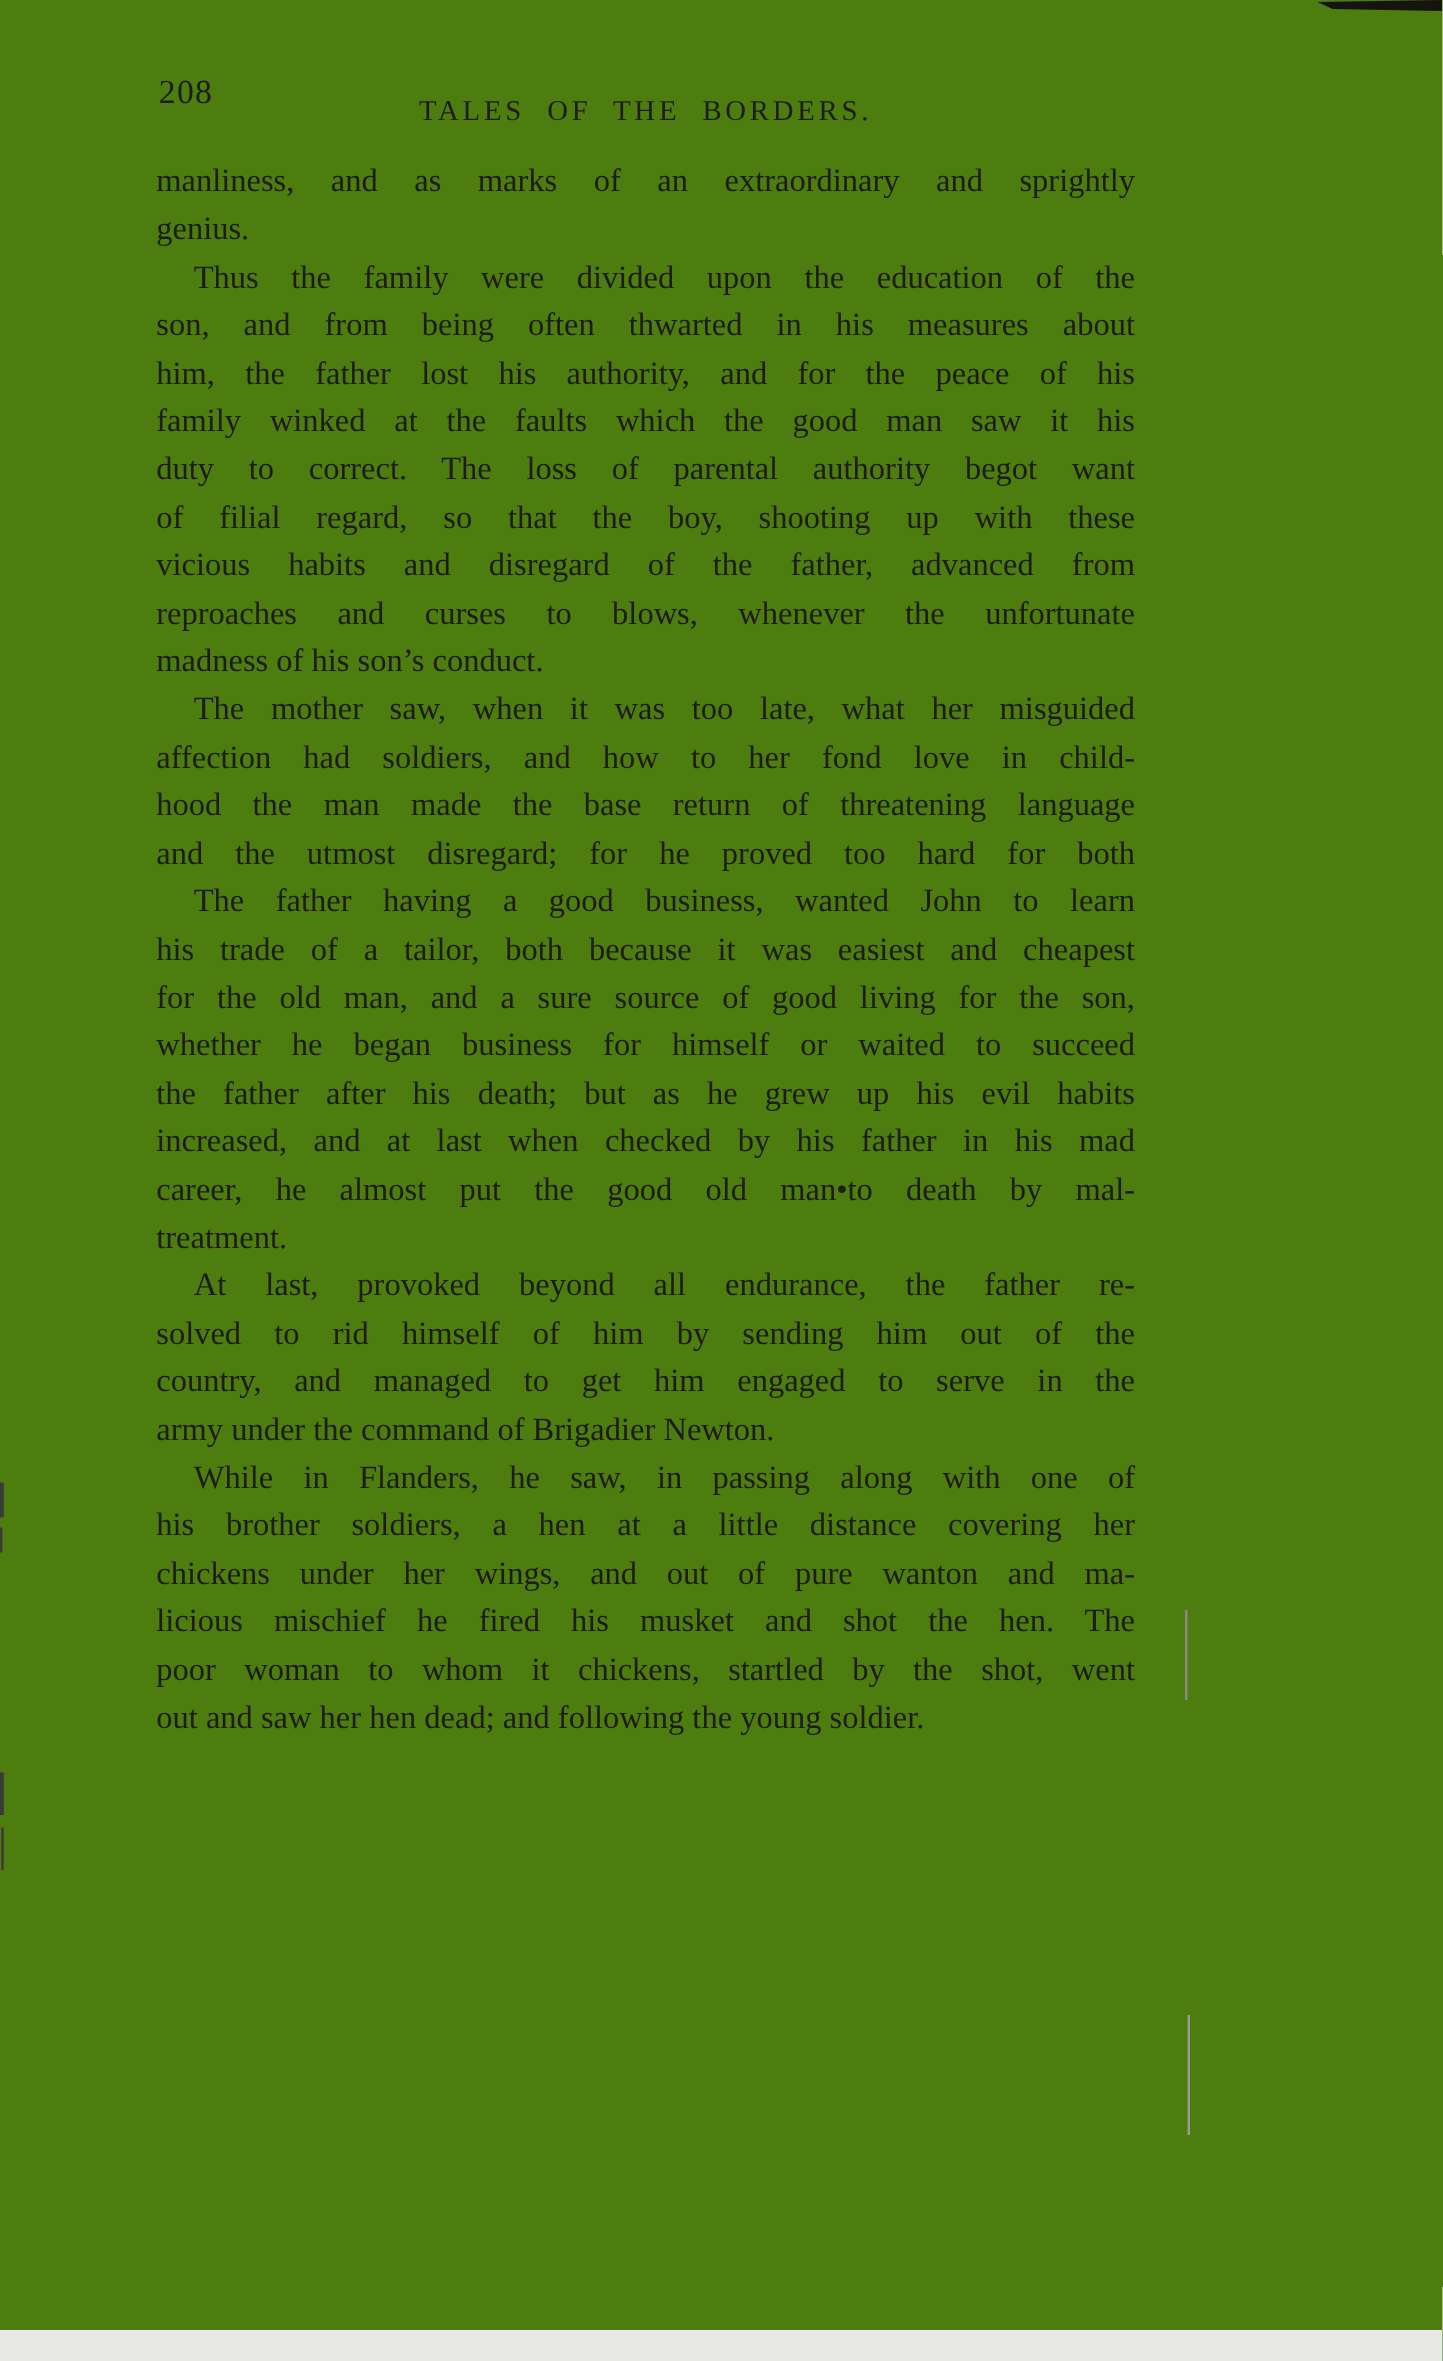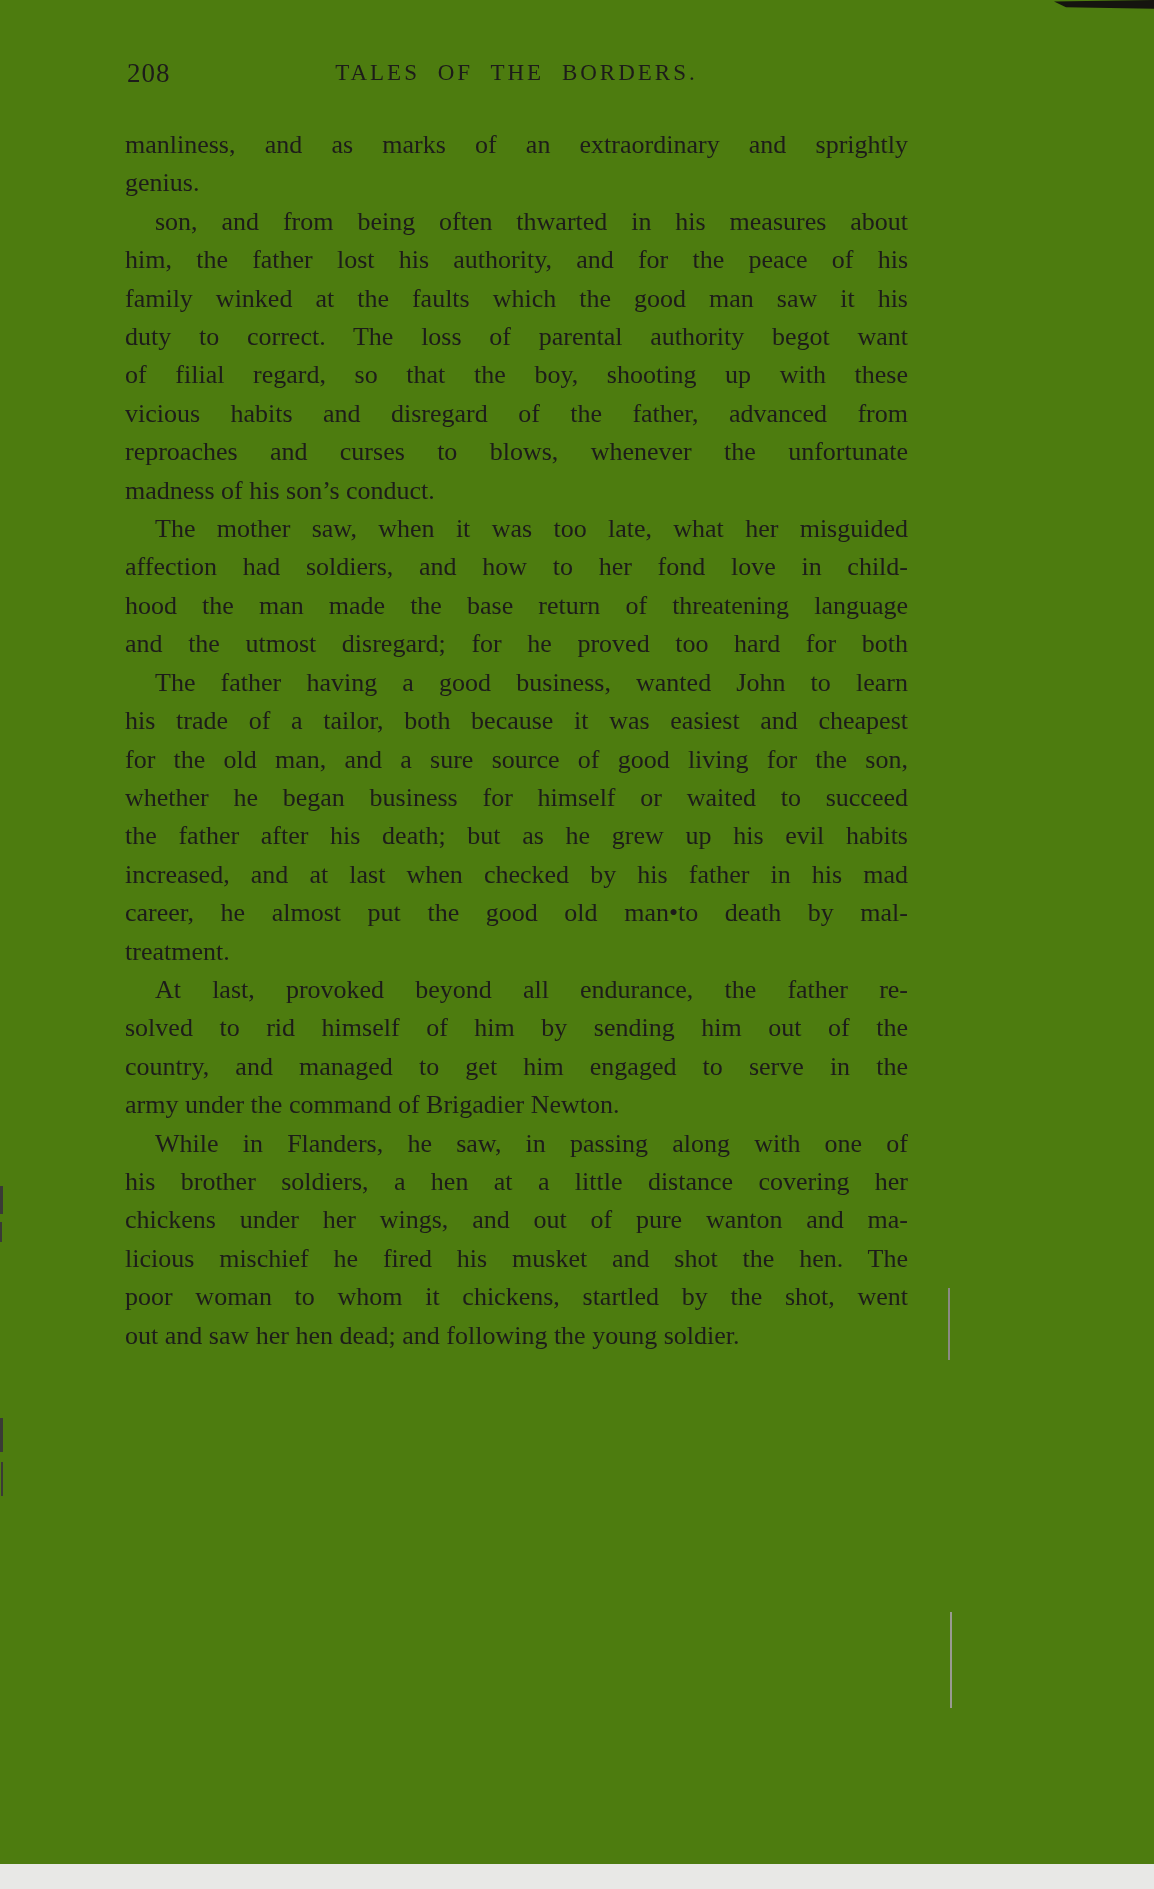--- a/index.html
+++ b/index.html
@@ -32,21 +32,21 @@
     position: absolute;
     left: 2px;
     top: 0;
     font-size: 27px;
     letter-spacing: 1px;
   }
   .running-title {
     position: absolute;
     left: 0;
     right: 0;
-    top: 2px;
+    top: 18px;
     text-align: center;
     font-size: 23px;
     letter-spacing: 3px;
     word-spacing: 9px;
   }
   .body-text {
     font-size: 26px;
     line-height: 38.4px;
     font-family: Liberation Serif, serif;
   }
@@ -100,20 +100,21 @@
     <div class="header">
       <span class="page-number">208</span>
       <span class="running-title">TALES OF THE BORDERS.</span>
     </div>
     <main class="body-text">
         <div class="para">
           <div class="line">manliness, and as marks of an extraordinary and sprightly</div>
           <div class="line last">genius.</div>
         </div>
         <div class="para indent">
+          <div class="line">Thus the family were divided upon the education of the</div>
           <div class="line">son, and from being often thwarted in his measures about</div>
           <div class="line">him, the father lost his authority, and for the peace of his</div>
           <div class="line">family winked at the faults which the good man saw it his</div>
           <div class="line">duty to correct.  The loss of parental authority begot want</div>
           <div class="line">of filial regard, so that the boy, shooting up with these</div>
           <div class="line">vicious habits and disregard of the father, advanced from</div>
           <div class="line">reproaches and curses to blows, whenever the unfortunate</div>
           <div class="line last">madness of his son’s conduct.</div>
         </div>
         <div class="para indent">

